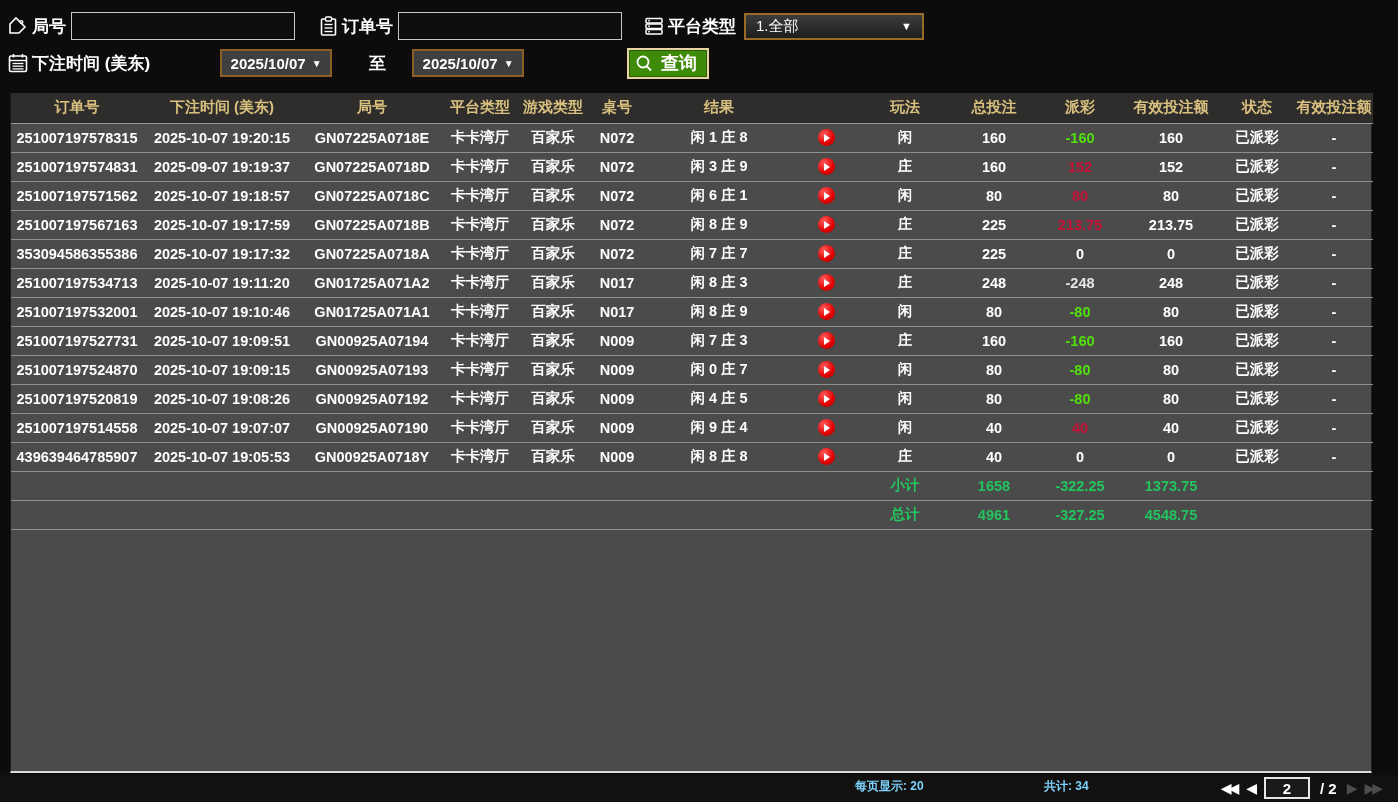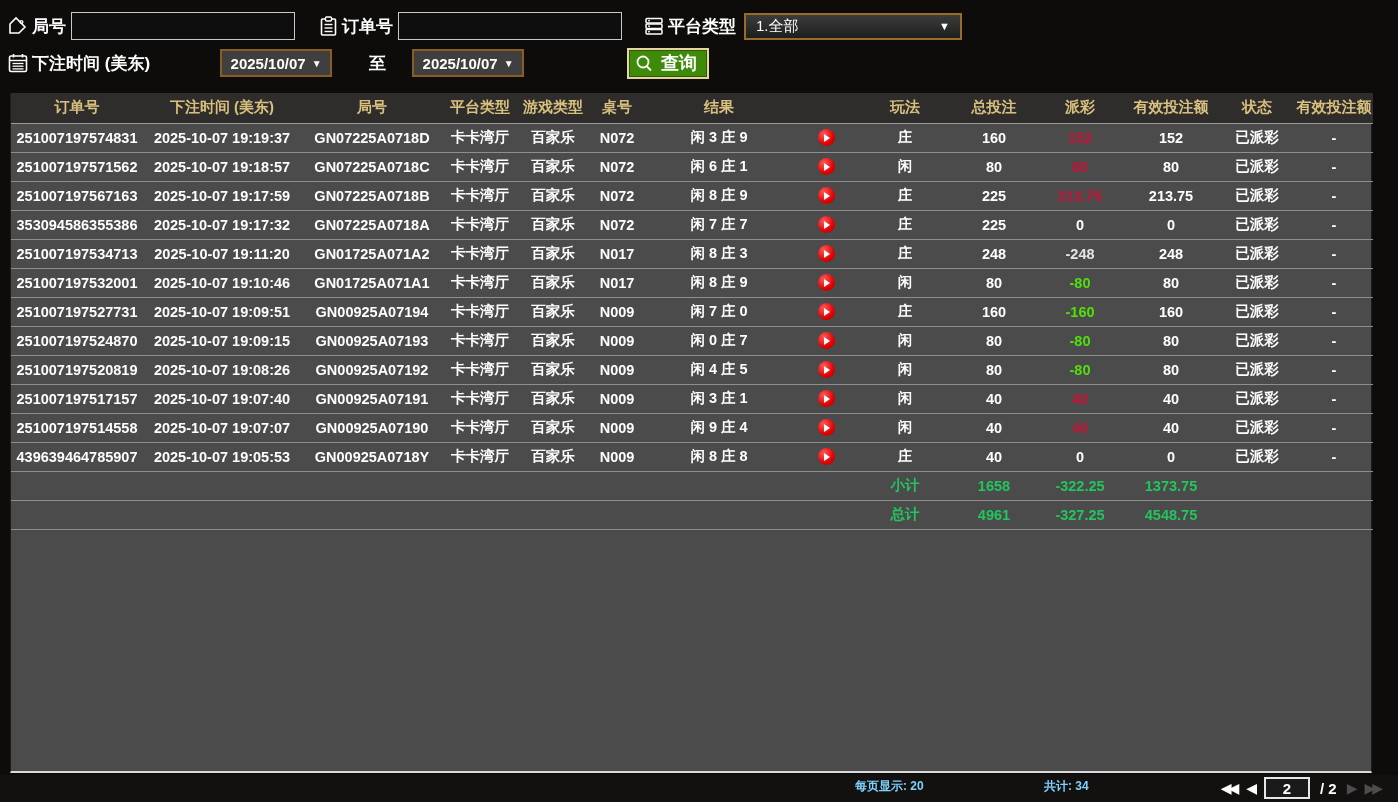--- a/index.html
+++ b/index.html
@@ -20,21 +20,21 @@
     width: 224px; height: 28px; background: #0e0e0e; border: 1px solid #c8c8c8;
     color: #fff; font-size: 15px; padding: 0 6px; outline: none; margin-left: 5px;
   }
   .date-btn {
     height: 28px; width: 112px; background: #3f3f3f; border: 2px solid #8a5e22;
     color: #fff; font-size: 15px; font-weight: bold; display: flex; align-items: center; justify-content: center;
     gap: 6px; cursor: pointer;
   }
   .date-btn .caret { font-size: 10px; }
   .platform-select {
-    width: 218px; height: 27px; margin-left: 8px;
+    width: 180px; height: 27px; margin-left: 8px;
     background: linear-gradient(#3c3c3c, #1e1e1e); border: 2px solid #9a6a28;
     color: #fff; font-size: 15px; display: flex; align-items: center; justify-content: space-between;
     padding: 0 10px; cursor: pointer;
   }
   .platform-select .caret { font-size: 11px; color: #fff; }
   .search-btn {
     height: 31px; padding: 0 10px 0 6px; background: #3e8b09; border: 2px solid #e9d3a4;
     box-shadow: inset 0 0 0 1px #2a5e06;
     color: #fff; font-size: 18px; font-weight: bold; display: flex; align-items: center; gap: 3px; cursor: pointer;
   }
@@ -192,24 +192,40 @@
         <th></th>
         <th>玩法</th>
         <th>总投注</th>
         <th>派彩</th>
         <th>有效投注额</th>
         <th>状态</th>
         <th>有效投注额</th>
       </tr>
     </thead>
     <tbody>
+    <tr>
+      <td>251007197578315</td>
+      <td>2025-10-07 19:20:15</td>
+      <td>GN07225A0718E</td>
+      <td>卡卡湾厅</td>
+      <td>百家乐</td>
+      <td>N072</td>
+      <td>闲 1 庄 8</td>
+      <td><span class="play-btn"></span></td>
+      <td>闲</td>
+      <td>160</td>
+      <td style="color: rgb(82, 224, 12);">-160</td>
+      <td>160</td>
+      <td class="status-paid">已派彩</td>
+      <td>-</td>
+    </tr>
 
     <tr>
       <td>251007197574831</td>
-      <td>2025-10-07 19:19:37</td>
+      <td>2025-09-07 19:19:37</td>
       <td>GN07225A0718D</td>
       <td>卡卡湾厅</td>
       <td>百家乐</td>
       <td>N072</td>
       <td>闲 3 庄 9</td>
       <td><span class="play-btn"></span></td>
       <td>庄</td>
       <td>160</td>
       <td style="color: rgb(197, 18, 54);">152</td>
       <td>152</td>
@@ -302,21 +318,21 @@
       <td>-</td>
     </tr>
 
     <tr>
       <td>251007197527731</td>
       <td>2025-10-07 19:09:51</td>
       <td>GN00925A07194</td>
       <td>卡卡湾厅</td>
       <td>百家乐</td>
       <td>N009</td>
-      <td>闲 7 庄 0</td>
+      <td>闲 7 庄 3</td>
       <td><span class="play-btn"></span></td>
       <td>庄</td>
       <td>160</td>
       <td style="color: rgb(82, 224, 12);">-160</td>
       <td>160</td>
       <td class="status-paid">已派彩</td>
       <td>-</td>
     </tr>
 
     <tr>
@@ -346,36 +362,20 @@
       <td>闲 4 庄 5</td>
       <td><span class="play-btn"></span></td>
       <td>闲</td>
       <td>80</td>
       <td style="color: rgb(82, 224, 12);">-80</td>
       <td>80</td>
       <td class="status-paid">已派彩</td>
       <td>-</td>
     </tr>
 
-    <tr>
-      <td>251007197517157</td>
-      <td>2025-10-07 19:07:40</td>
-      <td>GN00925A07191</td>
-      <td>卡卡湾厅</td>
-      <td>百家乐</td>
-      <td>N009</td>
-      <td>闲 3 庄 1</td>
-      <td><span class="play-btn"></span></td>
-      <td>闲</td>
-      <td>40</td>
-      <td style="color: rgb(197, 18, 54);">40</td>
-      <td>40</td>
-      <td class="status-paid">已派彩</td>
-      <td>-</td>
-    </tr>
 
     <tr>
       <td>251007197514558</td>
       <td>2025-10-07 19:07:07</td>
       <td>GN00925A07190</td>
       <td>卡卡湾厅</td>
       <td>百家乐</td>
       <td>N009</td>
       <td>闲 9 庄 4</td>
       <td><span class="play-btn"></span></td>

